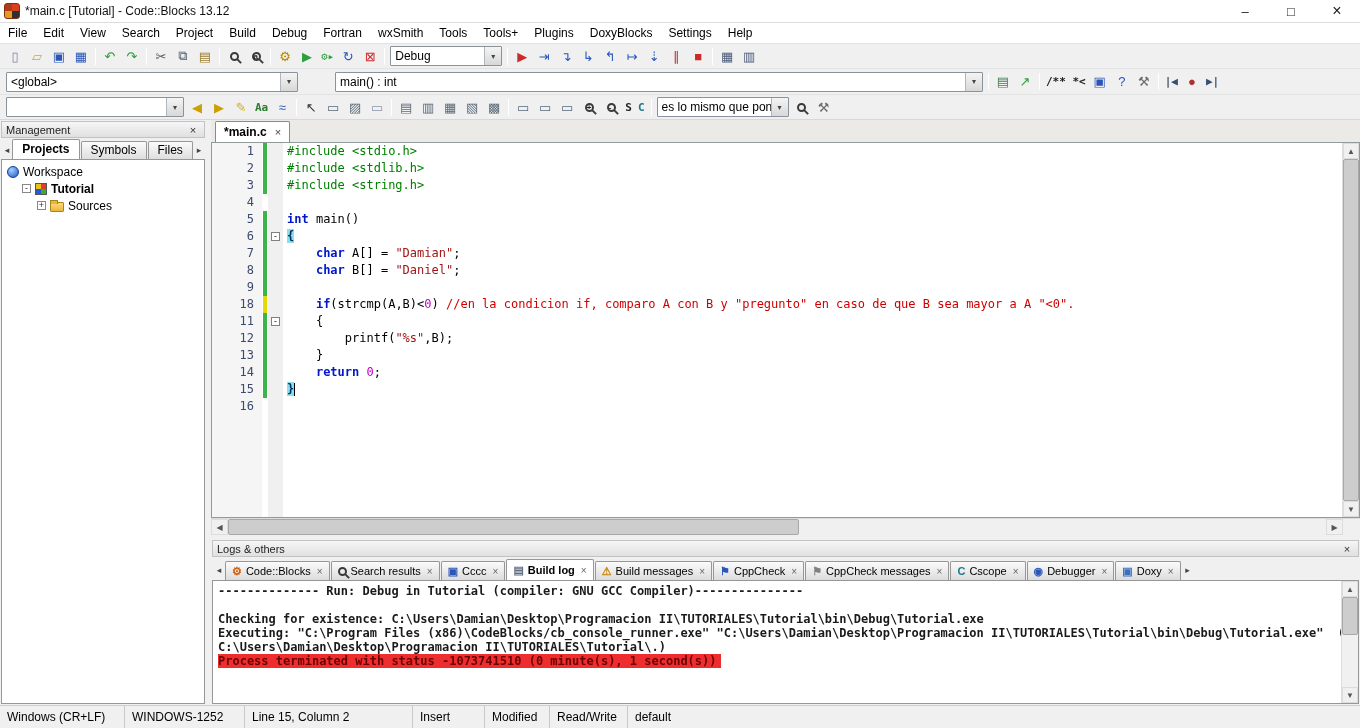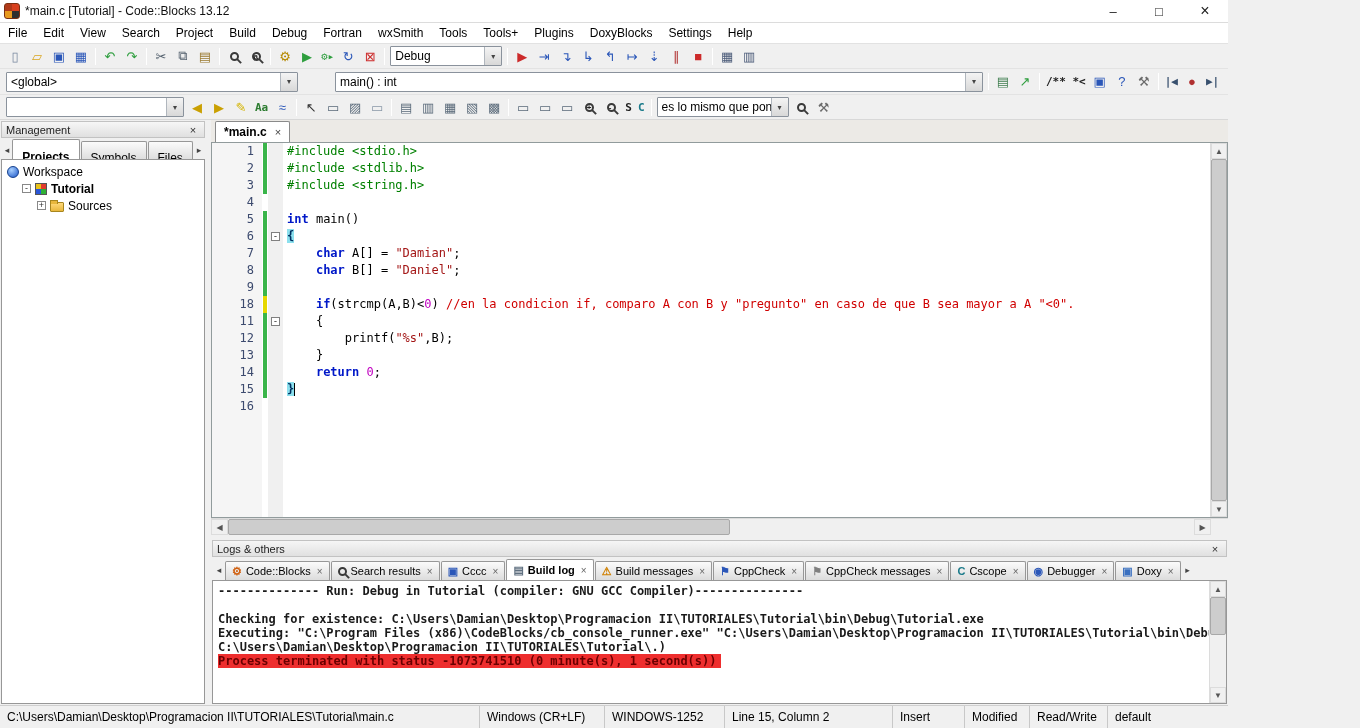--- a/index.html
+++ b/index.html
@@ -1,18 +1,18 @@
 <!DOCTYPE html>
 <html><head>
 <meta charset="utf-8">
 <style>
   *{margin:0;padding:0;box-sizing:border-box}
   html,body{width:1360px;height:728px;overflow:hidden;background:#f0f0f0;
     font-family:"Liberation Sans",sans-serif;font-size:12px;color:#000;-webkit-font-smoothing:antialiased}
-  .win{width:1228px;height:728px;display:flex;flex-direction:column;background:#f0f0f0}
+  .win{width:1360px;height:728px;display:flex;flex-direction:column;background:#f0f0f0}
 
   
   .titlebar{height:23px;background:#fff;display:flex;align-items:center;padding-left:4px;border-bottom:1px solid #dcdcdc}
   .appicon{width:16px;height:16px;border-radius:3px;margin-right:5px;
     background:conic-gradient(#d8401e 0 25%,#2f2f2f 0 50%,#e89a1e 0 75%,#b03a1a 0 100%);border:1px solid #7c2f12}
   .title{font-size:12px;color:#111}
   .winbtns{margin-left:auto;display:flex;height:100%}
   .wbtn{width:46px;display:flex;align-items:center;justify-content:center;font-size:13px;color:#222}
   .wbtn.close{font-size:16px}
 
@@ -37,21 +37,21 @@
   .mag::after{content:"";position:absolute;width:6px;height:2px;background:#3a3a3a;right:-5px;bottom:-3px;transform:rotate(45deg)}
   .magsub{position:absolute;font-size:8px;font-weight:bold;left:0;top:-2px;color:#222;line-height:9px}
 
   
   .main{flex:1;display:flex;min-height:0}
   .mgmt{width:206px;display:flex;flex-direction:column;background:#f0f0f0;padding:1px}
   .pcaption{height:17px;background:linear-gradient(#f6f6f6,#e0e0e0);border:1px solid #c2c2c2;
     display:flex;align-items:center;padding:0 4px;font-size:11px;color:#222}
   .pclose{margin-left:auto;width:14px;text-align:center;font-size:11px;color:#333}
   .mgmt-tabs{height:21px;display:flex;align-items:flex-end;padding:2px 1px 0}
-  .mtab{height:18px;line-height:17px;padding:8px 9px;background:linear-gradient(#fbfbfb,#dedede);
+  .mtab{height:18px;line-height:17px;padding:0 9px;background:linear-gradient(#fbfbfb,#dedede);
     border:1px solid #979797;border-bottom:none;font-size:12px;border-radius:2px 2px 0 0;margin-right:1px}
   .mtab.active{background:#fff;font-weight:bold;height:20px;line-height:19px}
   .tarrow{width:12px;text-align:center;color:#444;font-size:9px;align-self:center}
   .mgmt-tree{flex:1;background:#fff;border:1px solid #979797;padding-top:3px;overflow:hidden}
   .trow{height:17px;display:flex;align-items:center;gap:4px}
   .expander{width:9px;height:9px;border:1px solid #888;background:#fff;font-size:9px;line-height:7px;text-align:center;color:#333;flex:0 0 auto}
   .tico{display:inline-block;flex:0 0 auto}
   .ic-orb{width:12px;height:12px;border-radius:50%;background:radial-gradient(circle at 35% 30%,#a8d0ff,#1c56c8);border:1px solid #14408e}
   .ic-cb{width:12px;height:12px;background:conic-gradient(#e23a2e 0 25%,#2eb135 0 50%,#2a56d8 0 75%,#e8c21a 0 100%);border:1px solid #555}
   .ic-folder{width:14px;height:10px;background:linear-gradient(#ffd97a,#e8b73c);border:1px solid #a8861e;border-radius:1px;position:relative;margin-top:2px}
@@ -535,21 +535,20 @@
               </span>
             <span class="sbtn">▼</span>
           </div>
         </div>
       </div>
 
     </div>
   </div>
 
   <div class="status">
-    <span class="sfield sf-path">C:\Users\Damian\Desktop\Programacion II\TUTORIALES\Tutorial\main.c</span>
     <span class="sfield sf-eol">Windows (CR+LF)</span>
     <span class="sfield sf-enc">WINDOWS-1252</span>
     <span class="sfield sf-line">Line 15, Column 2</span>
     <span class="sfield sf-ins">Insert</span>
     <span class="sfield sf-mod">Modified</span>
     <span class="sfield sf-rw">Read/Write</span>
     <span class="sfield sf-prof">default</span>
   </div>
 
 </div>

